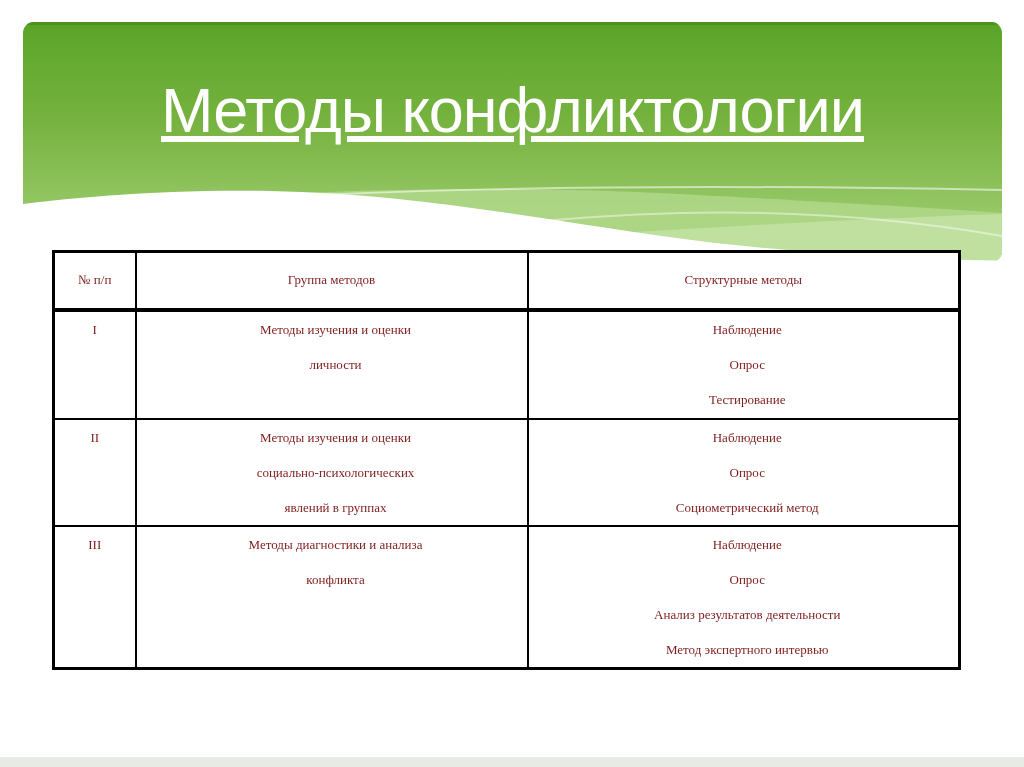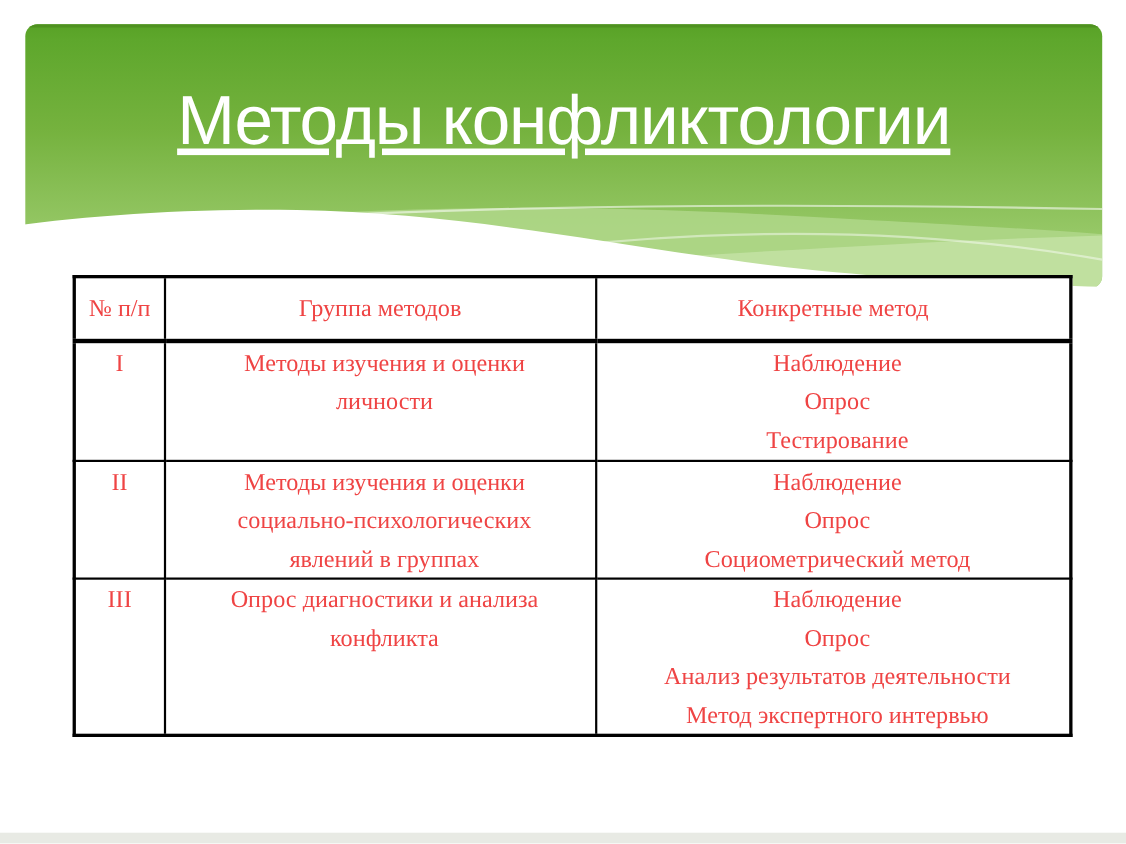--- a/index.html
+++ b/index.html
@@ -27,27 +27,27 @@
     justify-content: center;
     font-family: "Liberation Sans", sans-serif;
     font-size: 63px;
     letter-spacing: -1px;
     color: #ffffff;
     white-space: nowrap;
     text-decoration: underline;
   }
   table.methods {
     position: absolute;
-    top: 250px; left: 66px;
+    top: 250px; left: 52px;
     width: 906px;
     border-collapse: collapse;
     table-layout: fixed;
     background: #ffffff;
-    font-size: 22px;
-    color: #ef4444;
+    font-size: 13px;
+    color: #7f1d1d;
   }
   table.methods, table.methods td, table.methods th {
     border: 2px solid #000000;
   }
   table.methods { border: 3px solid #000000; }
   tr.hdr th {
     border-bottom: 4px solid #000000;
     font-weight: normal;
     text-align: center;
     vertical-align: middle;
@@ -114,42 +114,42 @@
   <table class="methods">
     <colgroup>
       <col style="width:82px">
       <col style="width:392px">
       <col style="width:432px">
     </colgroup>
     <tbody>
       <tr class="hdr">
         <th>№ п/п</th>
         <th>Группа методов</th>
-        <th>Конкретные метод</th>
+        <th>Структурные методы</th>
       </tr>
       <tr class="r1">
         <td class="num">I</td>
         <td class="lines">Методы изучения и оценки
 личности</td>
         <td class="lines">Наблюдение
 Опрос
 Тестирование</td>
       </tr>
       <tr class="r2">
         <td class="num">II</td>
         <td class="lines">Методы изучения и оценки
 социально-психологических
 явлений в группах</td>
         <td class="lines">Наблюдение
 Опрос
 Социометрический метод</td>
       </tr>
       <tr class="r3">
         <td class="num">III</td>
-        <td class="lines">Опрос диагностики и анализа
+        <td class="lines">Методы диагностики и анализа
 конфликта</td>
         <td class="lines">Наблюдение
 Опрос
 Анализ результатов деятельности
 Метод экспертного интервью</td>
       </tr>
     </tbody>
   </table>
 
   <div class="bottom-strip"></div>

